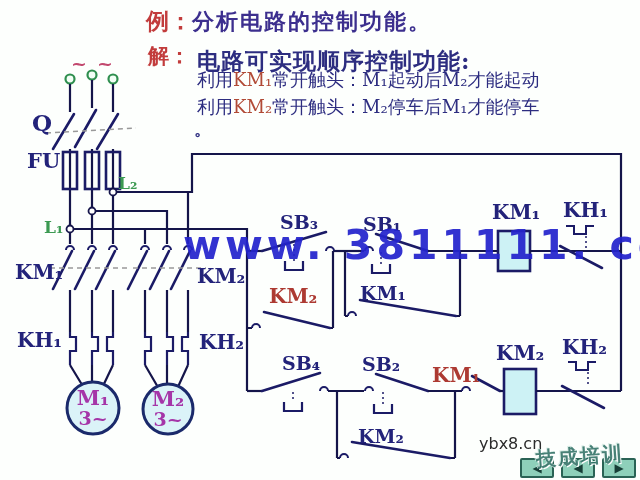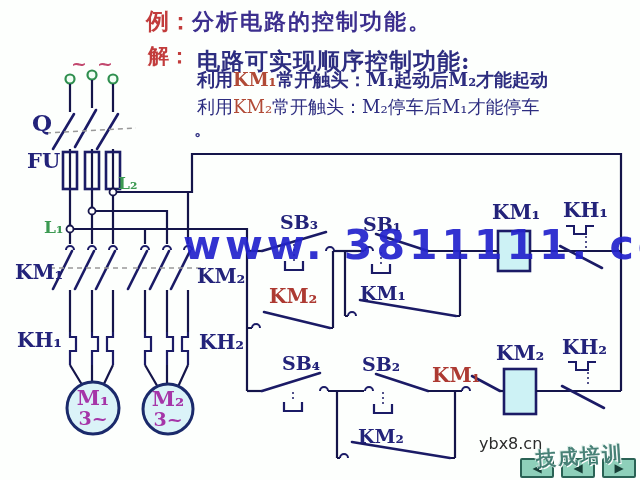--- a/index.html
+++ b/index.html
@@ -4,21 +4,21 @@
 <style>
   html,body{margin:0;padding:0;background:#ffffff;}
   #stage{position:relative;width:640px;height:480px;background:#fdfffd;overflow:hidden;
          font-family:"DejaVu Serif","DejaVu Sans","Liberation Serif",serif;}
   
   .hdr-row1{position:absolute;left:146px;top:6px;white-space:nowrap;}
   .ex-label{color:var(--header-red);font-size:23px;font-weight:bold;}
   .ex-title{color:var(--title-indigo);font-size:22px;font-weight:bold;letter-spacing:2px;}
   .sol-label{position:absolute;left:148px;top:42px;color:var(--header-red);font-size:21px;font-weight:bold;}
   .sol-line1{position:absolute;left:197px;top:46px;color:var(--body-navy);font-size:23px;font-weight:bold;letter-spacing:1px;}
-  .sol-line2{position:absolute;left:197px;top:68px;white-space:nowrap;font-size:18px;font-weight:bold;color:var(--body-navy);}
+  .sol-line2{position:absolute;left:197px;top:68px;white-space:nowrap;font-size:18px;font-weight:normal;color:var(--body-navy);}
   .sol-line3{position:absolute;left:197px;top:95px;white-space:nowrap;font-size:18px;font-weight:normal;color:var(--body-navy);}
   .sol-line4{position:absolute;left:194px;top:118px;font-size:17px;font-weight:bold;color:var(--body-navy);}
   .km-red{color:var(--body-km-red);}
   
   svg{position:absolute;left:0;top:0;}
   .wire{stroke:var(--wire);stroke-width:2.2;fill:none;}
   .blade{stroke:var(--symbol);stroke-width:2.6;fill:none;stroke-linecap:round;}
   .comp{stroke:var(--symbol);stroke-width:2.2;fill:none;}
   .hook{stroke:var(--symbol);stroke-width:2;fill:none;}
   .dash{stroke:#999999;stroke-width:1.5;fill:none;stroke-dasharray:5 4;}

